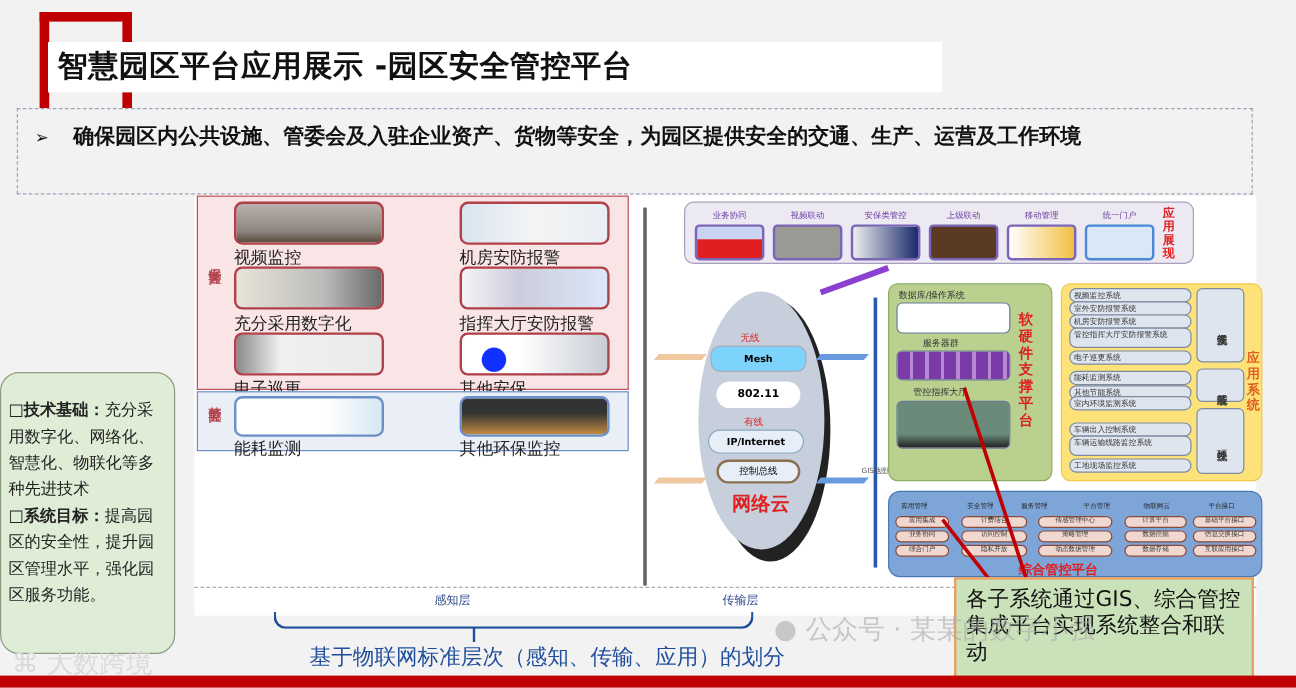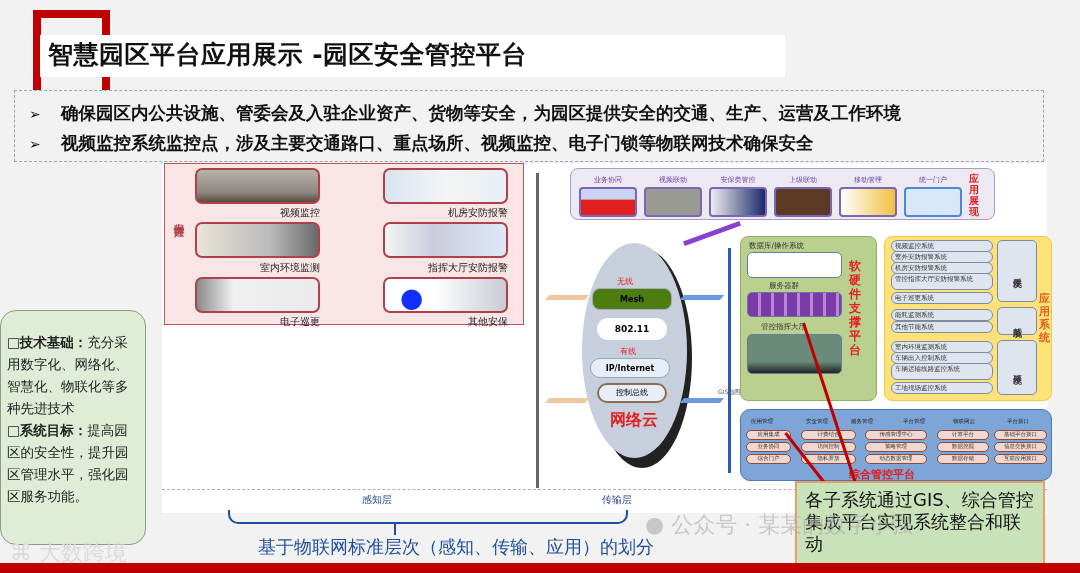--- a/index.html
+++ b/index.html
@@ -8,21 +8,21 @@
 .redbracket{left:33px;top:10px;width:77px;height:80px;border:8px solid #c00000;border-bottom:none}
 .titlebar{left:40px;top:35px;width:745px;height:42px;background:#fff}
 .title{left:48px;top:38px;font-size:25px;font-weight:bold;color:#111;letter-spacing:0.5px;white-space:nowrap}
 .bullets{left:14px;top:90px;width:1030px;height:72px;border:1.5px dashed #9aa4b8;}
 .bline{position:absolute;left:14px;font-size:17.5px;font-weight:bold;color:#111;white-space:nowrap}
 .bline .arr{display:inline-block;width:32px;font-size:14px}
 .diagram{left:162px;top:163px;width:885px;height:350px;background:#fff}
 .zone{position:absolute;border:1.5px solid}
 .zonelabel{position:absolute;writing-mode:vertical-rl;font-family:"DejaVu Serif",serif;font-size:11px;letter-spacing:1px}
 .pic{position:absolute;border:2px solid;border-radius:7px;overflow:hidden}
-.pcap{position:absolute;font-size:10px;color:#222;white-space:nowrap;text-align:right}
+.pcap{position:absolute;font-size:14px;color:#222;white-space:nowrap;text-align:left}
 .cloud{position:absolute;background:#c7cfdc;border-radius:50%}
 .appbar{position:absolute;left:408px;top:5px;width:425px;height:52px;background:#ece9f3;border:1.5px solid #a79ec0;border-radius:8px}
 .appitem{position:absolute;top:6px;width:58px;text-align:center}
 .appitem .lbl{font-size:7px;color:#6b3fa0;display:block;margin-bottom:2px}
 .appitem .img{height:30px;border:2px solid #7a65b6;border-radius:4px;}
 .syslabel{font-family:"DejaVu Serif",serif;color:#e02020;font-weight:bold}
 .hw{position:absolute;left:578px;top:73px;width:137px;height:165px;background:#b9d08f;border:1.5px solid #8fae65;border-radius:8px}
 .apps{position:absolute;left:722px;top:73px;width:168px;height:165px;background:#fde27a;border:1.5px solid #f2c94c;border-radius:8px}
 .pill{position:absolute;left:6px;width:102px;background:#dfe5ef;border:1px solid #7d8aa0;border-radius:6px;font-size:6.5px;color:#333;padding:1px 3px;line-height:8px}
 .grp{position:absolute;left:112px;width:40px;background:#dfe5ef;border:1px solid #7d8aa0;border-radius:5px;font-size:9px;color:#333;text-align:center;writing-mode:vertical-rl;display:flex;align-items:center;justify-content:center;font-family:"DejaVu Serif",serif}
@@ -40,51 +40,55 @@
 <body>
 
 <div class="abs redbracket"></div>
 <div class="abs titlebar"></div>
 <div class="abs title">智慧园区平台应用展示 -园区安全管控平台</div>
 
 <div class="abs bullets">
   <div class="bline" style="top:10px">
     <span class="arr">➢</span><span>确保园区内公共设施、管委会及入驻企业资产、货物等安全，为园区提供安全的交通、生产、运营及工作环境</span>
   </div>
-  <div class="bline" style="top:40px">
-    <span class="arr">➢</span><span>视频监控系统监控点，涉及主要交通路口、重点场所、视频监控、电子门锁等物联网技术确保安全</span>
-  </div>
 </div>
 
 <div class="abs diagram">
 
   <div class="zone" style="left:2px;top:0;width:360px;height:162px;background:#f9e4e6;border-color:#c0505a">
     <div class="zonelabel" style="left:5px;top:50px;color:#b0404a">安保类管控</div>
     <div class="pic" style="left:30px;top:4px;width:125px;height:36px;border-color:#b0404a;background:linear-gradient(#b9b2ac,#8d8780 70%,#5a4a3c)"></div>
     <div class="pcap" style="left:30px;top:42px;width:125px">视频监控</div>
     <div class="pic" style="left:218px;top:4px;width:125px;height:36px;border-color:#b0404a;background:linear-gradient(90deg,#d8e4f0,#f4f4f4 50%,#e8eef4)"></div>
     <div class="pcap" style="left:218px;top:42px;width:125px">机房安防报警</div>
     <div class="pic" style="left:30px;top:58px;width:125px;height:36px;border-color:#b0404a;background:linear-gradient(90deg,#e8e4d8,#bbb 60%,#6a6a6a)"></div>
-    <div class="pcap" style="left:30px;top:97px;width:125px">室内环境监测</div>
+    <div class="pcap" style="left:30px;top:97px;width:125px">充分采用数字化</div>
     <div class="pic" style="left:218px;top:58px;width:125px;height:36px;border-color:#b0404a;background:linear-gradient(90deg,#f4f4f4,#ccd 40%,#dce8f8)"></div>
     <div class="pcap" style="left:218px;top:97px;width:125px">指挥大厅安防报警</div>
     <div class="pic" style="left:30px;top:113px;width:125px;height:36px;border-color:#b0404a;background:linear-gradient(90deg,#8a8a8a,#f0f0f0 30%,#eaeaea)"></div>
     <div class="pcap" style="left:30px;top:151px;width:125px">电子巡更</div>
     <div class="pic" style="left:218px;top:113px;width:125px;height:36px;border-color:#b0404a;background:radial-gradient(circle at 22% 65%,#1030ff 10%,transparent 11%),linear-gradient(90deg,#fff 40%,#c8ccd4)"></div>
     <div class="pcap" style="left:218px;top:151px;width:125px">其他安保</div>
   </div>
 
+  <div class="zone" style="left:2px;top:163px;width:360px;height:50px;background:#e9eef7;border-color:#6b8fc8">
+    <div class="zonelabel" style="left:5px;top:2px;color:#b0404a">节能类管控</div>
+    <div class="pic" style="left:30px;top:3px;width:125px;height:34px;border-color:#6b8fc8;background:linear-gradient(90deg,#fff 60%,#d8e8f4)"></div>
+    <div class="pcap" style="left:30px;top:38px;width:125px">能耗监测</div>
+    <div class="pic" style="left:218px;top:3px;width:125px;height:34px;border-color:#6b8fc8;background:linear-gradient(#333 40%,#c08a40)"></div>
+    <div class="pcap" style="left:218px;top:38px;width:125px">其他环保监控</div>
+  </div>
 
 
   <div class="abs" style="left:374px;top:10px;width:3px;height:315px;background:#666"></div>
 
   <div class="cloud" style="left:430px;top:85px;width:100px;height:220px;background:#222"></div>
   <div class="cloud" style="left:420px;top:80px;width:105px;height:215px"></div>
   <div class="abs" style="left:455px;top:113px;font-size:8px;color:#e02020">无线</div>
-  <div class="abs" style="left:430px;top:125px;width:80px;height:22px;background:#4d7c0f;border:1px solid #aab;border-radius:8px;font-size:8px;font-weight:bold;text-align:center;line-height:22px">Mesh</div>
+  <div class="abs" style="left:430px;top:125px;width:80px;height:22px;background:#7dd3fc;border:1px solid #aab;border-radius:8px;font-size:8px;font-weight:bold;text-align:center;line-height:22px">Mesh</div>
   <div class="abs" style="left:435px;top:155px;width:70px;height:22px;background:#fff;border-radius:11px;font-size:9px;font-weight:bold;text-align:center;line-height:22px">802.11</div>
   <div class="abs" style="left:458px;top:183px;font-size:8px;color:#e02020">有线</div>
   <div class="abs" style="left:428px;top:195px;width:80px;height:20px;background:#e8eef8;border:1px solid #8ab;border-radius:10px;font-size:8px;font-weight:bold;text-align:center;line-height:20px">IP/Internet</div>
   <div class="abs" style="left:435px;top:220px;width:70px;height:20px;background:#e8eef8;border:2px solid #8a7050;border-radius:10px;font-size:8px;text-align:center;line-height:16px">控制总线</div>
   <div class="abs" style="left:448px;top:247px;font-size:16px;font-weight:bold;color:#e02020">网络云</div>
 
   <div class="abs" style="left:385px;top:132px;width:40px;height:5px;background:#f0c8a0;transform:skewX(-40deg)"></div>
   <div class="abs" style="left:385px;top:235px;width:40px;height:5px;background:#f0c8a0;transform:skewX(-40deg)"></div>
   <div class="abs" style="left:520px;top:132px;width:40px;height:5px;background:#6a9ae0;transform:skewX(-40deg)"></div>
   <div class="abs" style="left:520px;top:235px;width:40px;height:5px;background:#6a9ae0;transform:skewX(-40deg)"></div>
@@ -134,21 +138,21 @@
   <div class="apps">
     <div class="pill" style="top:3px">视频监控系统</div>
     <div class="pill" style="top:14px">室外安防报警系统</div>
     <div class="pill" style="top:25px">机房安防报警系统</div>
     <div class="pill" style="top:36px;height:17px">管控指挥大厅安防报警系统</div>
     <div class="pill" style="top:55px">电子巡更系统</div>
     <div class="grp" style="top:3px;height:62px">安保系统</div>
     <div class="pill" style="top:72px">能耗监测系统</div>
     <div class="pill" style="top:84px">其他节能系统</div>
     <div class="grp" style="top:70px;height:28px">节能系统</div>
-    <div class="pill" style="top:104px">室内环境监测系统</div>
+    <div class="pill" style="top:93px">室内环境监测系统</div>
     <div class="pill" style="top:115px">车辆出入控制系统</div>
     <div class="pill" style="top:126px;height:17px">车辆运输线路监控系统</div>
     <div class="pill" style="top:145px">工地现场监控系统</div>
     <div class="grp" style="top:103px;height:55px">环保系统</div>
     <div class="abs syslabel" style="left:154px;top:55px;width:12px;font-size:11px;line-height:13px;color:#e06020">应用系统</div>
   </div>
 
   <div class="ctrl">
     <div class="ch" style="left:10px">应用管理</div>
     <div class="ch" style="left:65px">安全管理</div>

